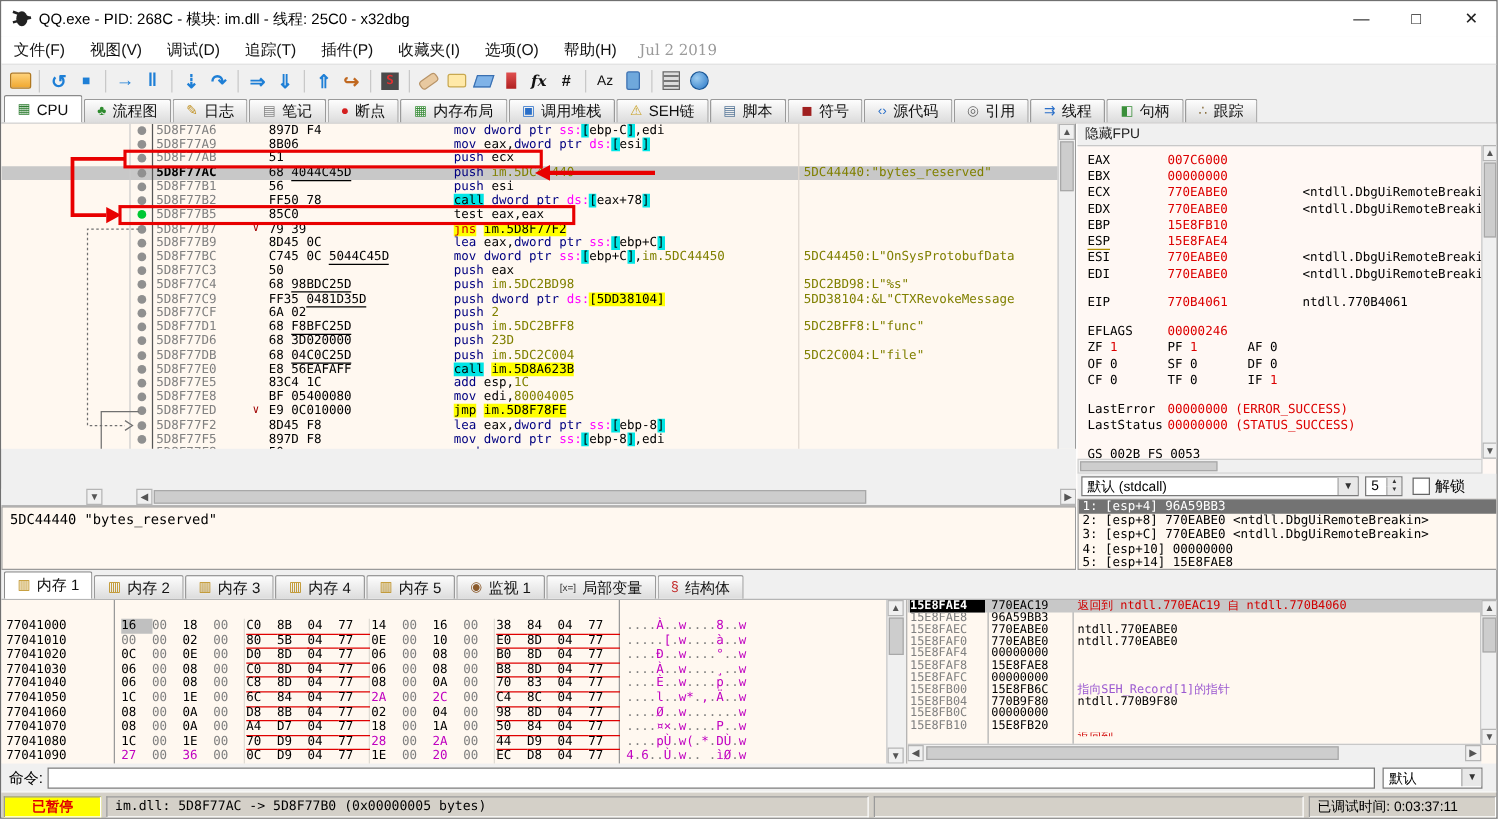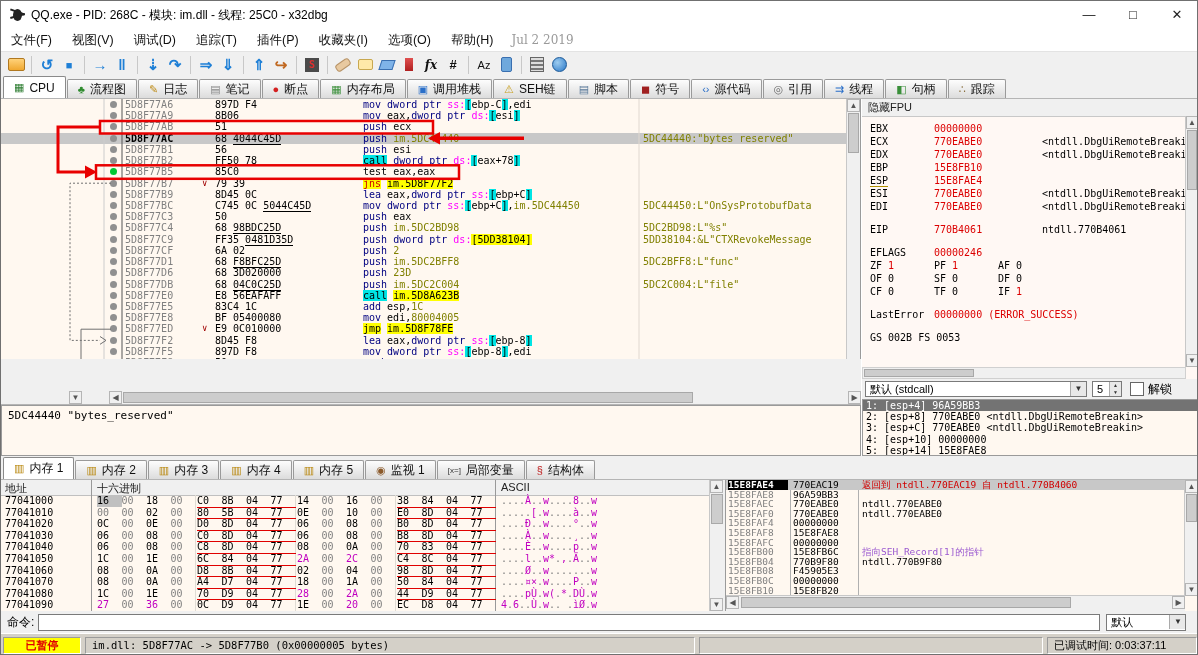--- a/index.html
+++ b/index.html
@@ -489,36 +489,38 @@
       <div class="sbtn" style="right:0;top:0;">▶</div>
     </div>
 
     <div id="infobox">
       <div>5DC44440 "bytes_reserved"</div>
     </div>
 
     <div id="regpane">
       <div id="fpubar">隐藏FPU</div>
       <div id="regscroll">
+          <div class="rline"><span class="rl">EAX</span><span class="rv">007C6000</span></div>
           <div class="rline"><span class="rl">EBX</span><span class="rv">00000000</span></div>
           <div class="rline"><span class="rl">ECX</span><span class="rv">770EABE0</span><span class="rc">&lt;ntdll.DbgUiRemoteBreakin&gt;</span></div>
           <div class="rline"><span class="rl">EDX</span><span class="rv">770EABE0</span><span class="rc">&lt;ntdll.DbgUiRemoteBreakin&gt;</span></div>
           <div class="rline"><span class="rl">EBP</span><span class="rv">15E8FB10</span></div>
           <div class="rline"><span class="rl u"><span class="ul">ESP</span></span><span class="rv">15E8FAE4</span></div>
           <div class="rline"><span class="rl">ESI</span><span class="rv">770EABE0</span><span class="rc">&lt;ntdll.DbgUiRemoteBreakin&gt;</span></div>
           <div class="rline"><span class="rl">EDI</span><span class="rv">770EABE0</span><span class="rc">&lt;ntdll.DbgUiRemoteBreakin&gt;</span></div>
           <div class="rgap"></div>
           <div class="rline"><span class="rl">EIP</span><span class="rv">770B4061</span><span class="rc">ntdll.770B4061</span></div>
           <div class="rgap"></div>
           <div class="rline"><span class="rl">EFLAGS</span><span class="rv">00000246</span></div>
           <div class="rline"><span class="fgrp">ZF <span class="fv1">1</span></span><span class="fgrp">PF <span class="fv1">1</span></span><span class="fgrp">AF <span class="fv0">0</span></span></div>
           <div class="rline"><span class="fgrp">OF <span class="fv0">0</span></span><span class="fgrp">SF <span class="fv0">0</span></span><span class="fgrp">DF <span class="fv0">0</span></span></div>
           <div class="rline"><span class="fgrp">CF <span class="fv0">0</span></span><span class="fgrp">TF <span class="fv0">0</span></span><span class="fgrp">IF <span class="fv1">1</span></span></div>
           <div class="rgap"></div>
           <div class="rline"><span class="rl">LastError</span><span class="rv">00000000 (ERROR_SUCCESS)</span></div>
+          <div class="rline"><span class="rl">LastStatus</span><span class="rv">00000000 (STATUS_SUCCESS)</span></div>
           <div class="rgap"></div>
           <div class="rline">GS 002B  FS 0053</div>
         </div>
       <div id="regvs">
         <div class="sbtn" style="left:0;top:0;width:12px;">▲</div>
         <div class="sthumb" style="left:1px;top:14px;width:10px;height:60px;"></div>
         <div class="sbtn" style="left:0;bottom:0;width:12px;">▼</div>
       </div>
       <div id="reghs">
         <div class="sthumb" style="left:1px;top:1px;width:110px;height:8px;"></div>
@@ -580,25 +582,20 @@
         <span>局部变量</span>
       </div>
       <div class="tab">
         <span class="tabic" style="color: rgb(192, 32, 32);">§</span>
         <span>结构体</span>
       </div>
     </div>
 
   <div id="bpanels">
     <div id="mempanel">
-      <div id="memhdr">
-        <span style="left:4px;">地址</span>
-        <span style="left:96px;">十六进制</span>
-        <span style="left:500px;">ASCII</span>
-      </div>
       <div class="memcol" style="left:90px;background:#999;"></div>
       <div class="memcol" style="left:194px;top:15px;background:#E0DCD4;"></div>
       <div class="memcol" style="left:294px;top:15px;background:#E0DCD4;"></div>
       <div class="memcol" style="left:394px;top:15px;background:#E0DCD4;"></div>
       <div class="memcol" style="left:494px;background:#999;"></div>
       <div id="membody">
           <div class="mrow">
             <span class="maddr">77041000</span>
             <span class="mb selb" style="left: 96px;">16</span>
             <span class="mb zero" style="left: 120.5px;">00</span>
@@ -995,24 +992,20 @@
             <span class="sa">15E8FB00</span>
             <span class="sv">15E8FB6C</span>
             <span class="sc seh">指向SEH_Record[1]的指针</span>
           </div>
           <div class="srow">
             <span class="sa">15E8FB04</span>
             <span class="sv">770B9F80</span>
             <span class="sc mod">ntdll.770B9F80</span>
           </div>
           <div class="srow">
-            <span class="sa">15E8FB08</span>
-            <span class="sv">F45905E3</span>
-          </div>
-          <div class="srow">
             <span class="sa">15E8FB0C</span>
             <span class="sv">00000000</span>
           </div>
           <div class="srow">
             <span class="sa">15E8FB10</span>
             <span class="sv">15E8FB20</span>
           </div>
           <div class="srow" style="height: 3px; overflow: hidden;">
             <span class="sc ret" style="left:136px;">返回到</span>
           </div>

